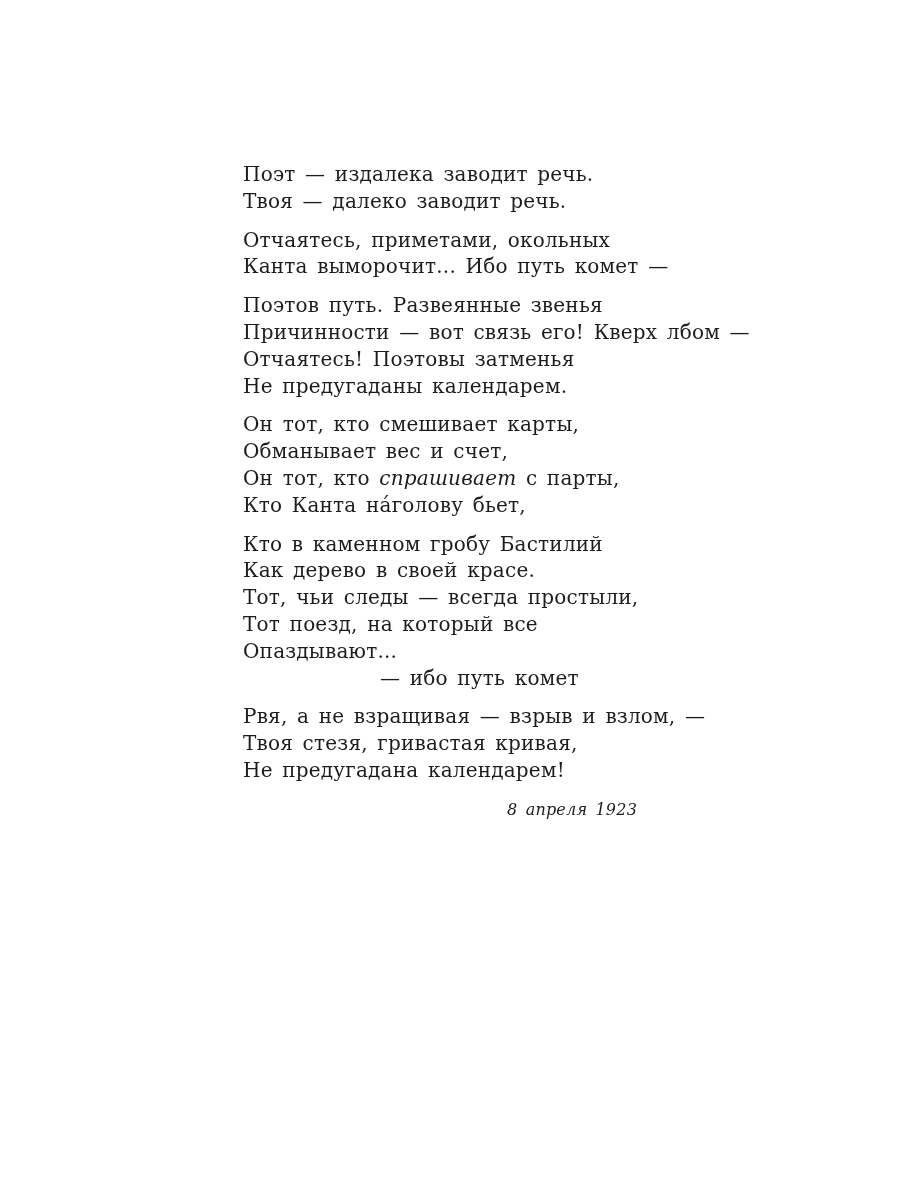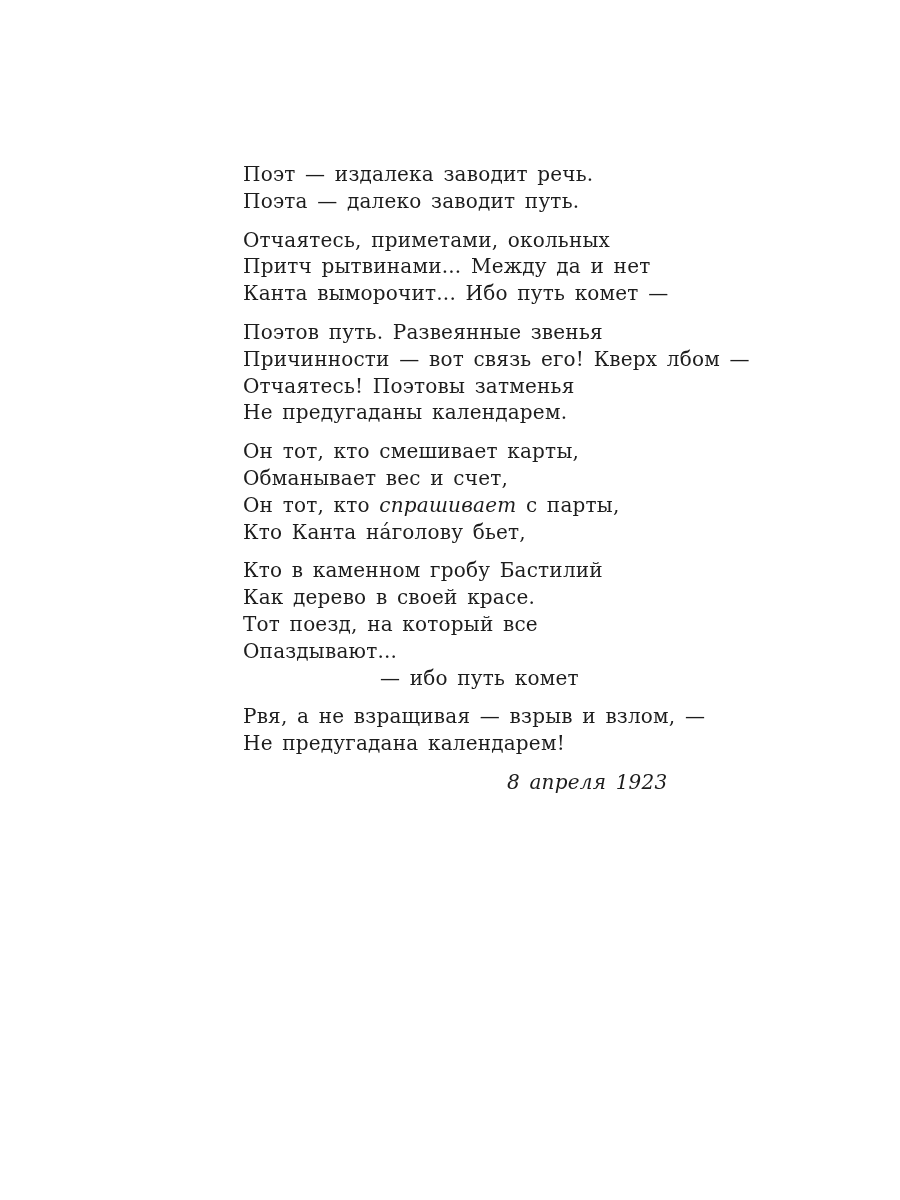--- a/index.html
+++ b/index.html
@@ -36,64 +36,65 @@
   .line.indent {
     padding-left: 137px;
   }
   .it {
     font-style: italic;
   }
   .date {
     margin-top: 2px;
     padding-left: 264px;
     font-style: italic;
-    font-size: 20px;
+    font-size: 16px;
     line-height: 27px;
   }
 </style>
 </head>
 <body>
 
 <div class="page">
   <div class="poem">
 
     <div class="stanza">
       <div class="line">Поэт — издалека заводит речь.</div>
-      <div class="line">Поэта — далеко заводит путь.</div>
+      <div class="line">Твоя — далеко заводит речь.</div>
     </div>
 
     <div class="stanza">
       <div class="line">Отчаятесь, приметами, окольных</div>
-      <div class="line">Притч рытвинами... Между да и нет</div>
       <div class="line">Канта выморочит... Ибо путь комет —</div>
     </div>
 
     <div class="stanza">
       <div class="line">Поэтов путь. Развеянные звенья</div>
       <div class="line">Причинности — вот связь его! Кверх лбом —</div>
       <div class="line">Отчаятесь! Поэтовы затменья</div>
       <div class="line">Не предугаданы календарем.</div>
     </div>
 
     <div class="stanza">
       <div class="line">Он тот, кто смешивает карты,</div>
       <div class="line">Обманывает вес и счет,</div>
       <div class="line"><span>Он тот, кто </span><span class="it">спрашивает</span><span> с парты,</span></div>
       <div class="line">Кто Канта на́голову бьет,</div>
     </div>
 
     <div class="stanza">
       <div class="line">Кто в каменном гробу Бастилий</div>
       <div class="line">Как дерево в своей красе.</div>
+      <div class="line">Тот, чьи следы — всегда простыли,</div>
       <div class="line">Тот поезд, на который все</div>
       <div class="line">Опаздывают...</div>
       <div class="line indent">— ибо путь комет</div>
     </div>
 
     <div class="stanza">
       <div class="line">Рвя, а не взращивая — взрыв и взлом, —</div>
+      <div class="line">Твоя стезя, гривастая кривая,</div>
       <div class="line">Не предугадана календарем!</div>
     </div>
 
     <div class="date">8 апреля 1923</div>
 
   </div>
 </div>
 
 </body></html>

